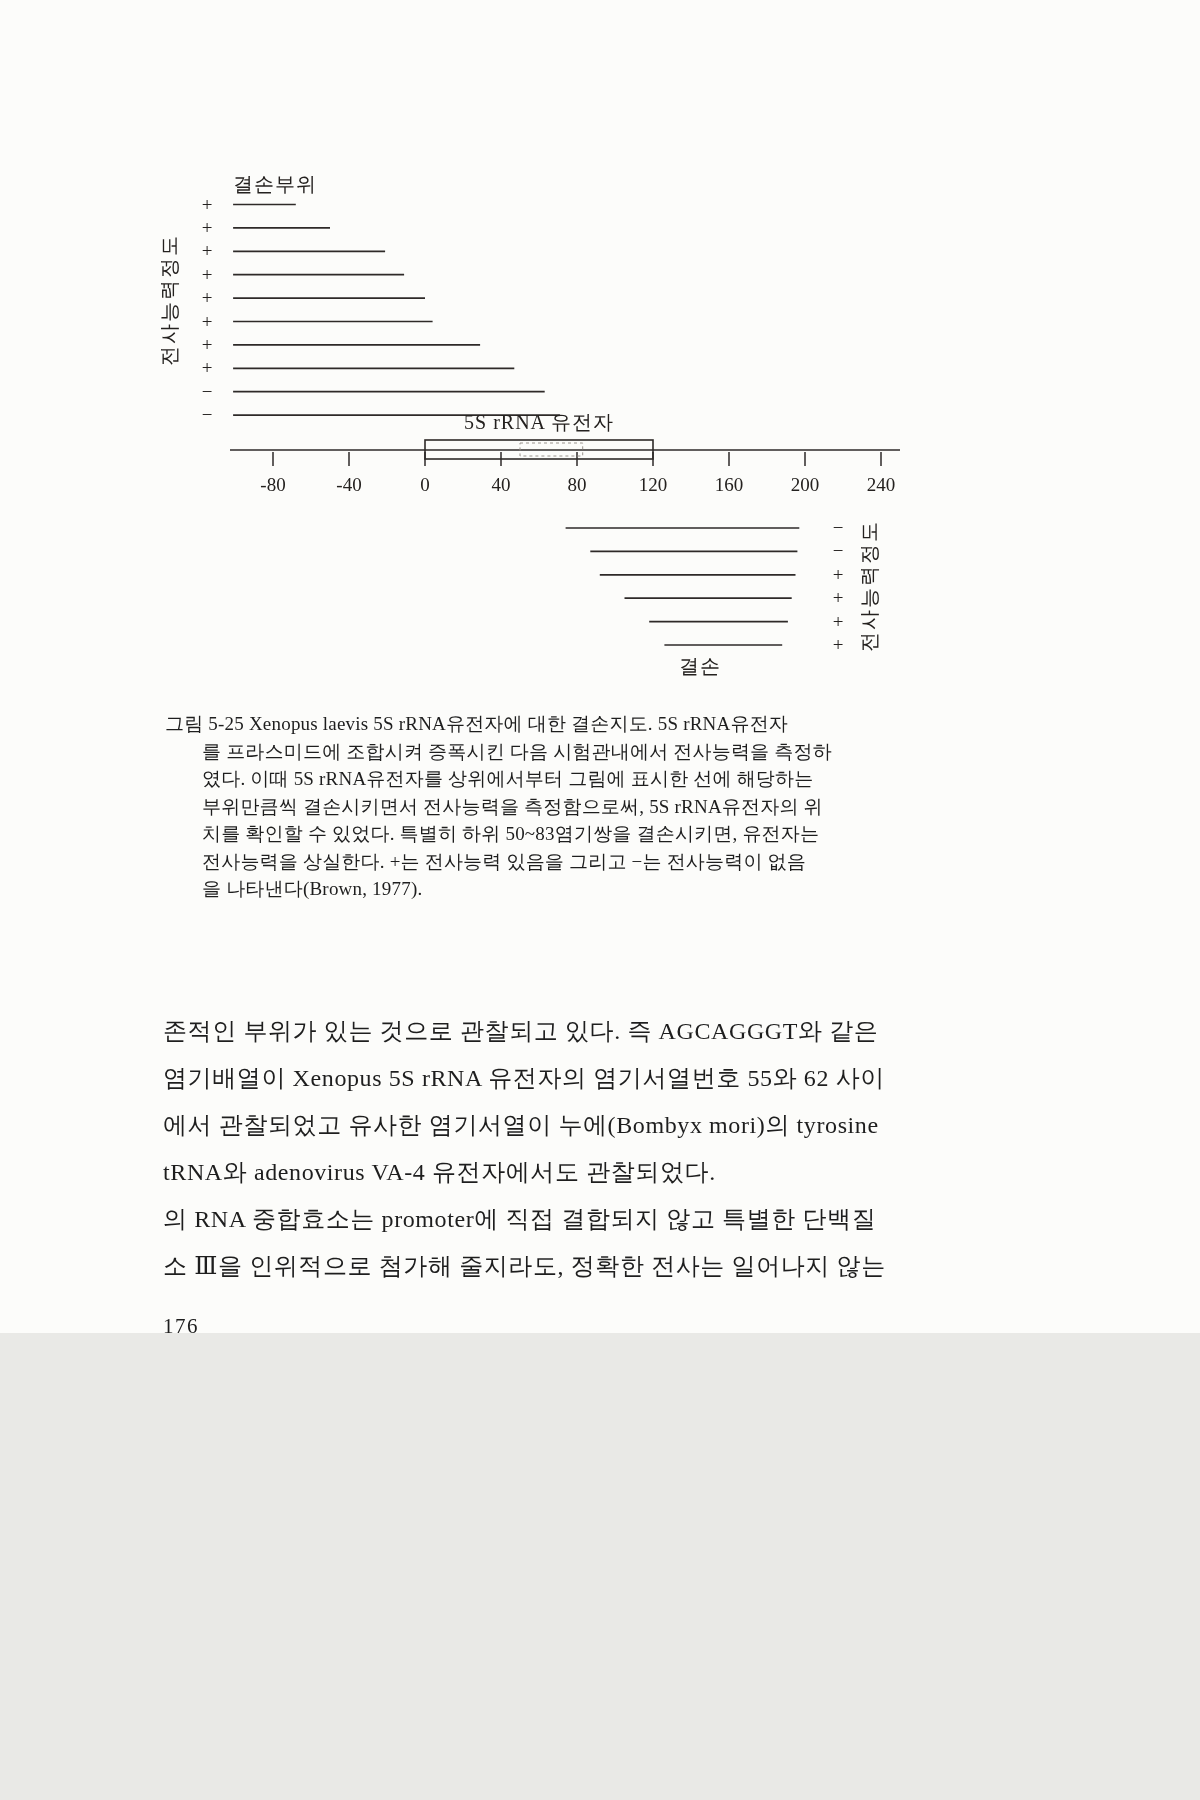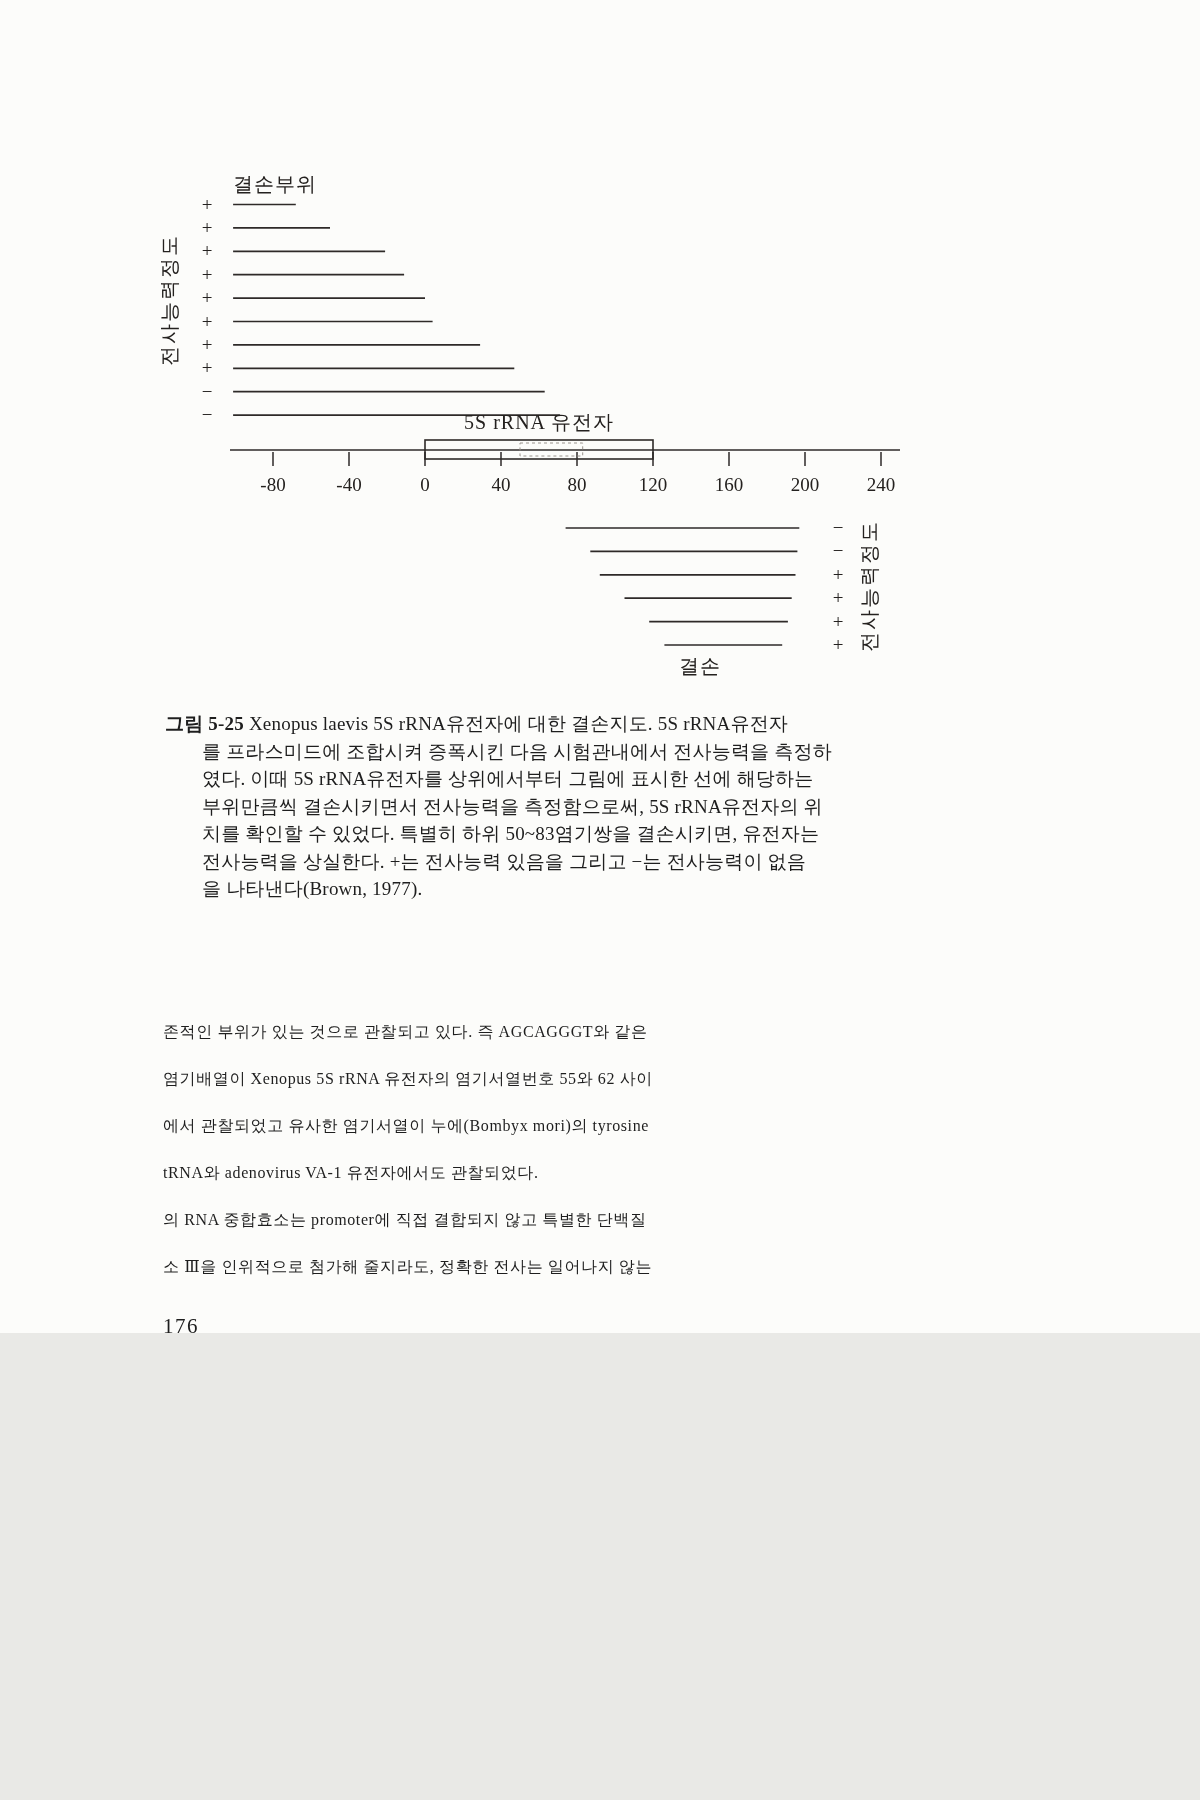--- a/index.html
+++ b/index.html
@@ -22,29 +22,29 @@
 
   .caption {
     position:absolute; left:165px; top:710px; width:780px;
     font-size:19px; line-height:27.5px; letter-spacing:0.2px;
   }
   .caption .line { white-space:nowrap; padding-left:37px; }
   .caption .line:first-child { padding-left:0; }
 
   .body-text {
     position:absolute; left:163px; top:1008px; width:800px;
-    font-size:16px; line-height:47px; letter-spacing:0.6px;
+    font-size:24px; line-height:47px; letter-spacing:0.6px;
   }
   .body-text .line { white-space:nowrap; }
 
   .page-number {
     position:absolute; left:163px; top:1314px;
     font-size:21px; letter-spacing:1.5px;
   }
-  .b { font-weight:bold; }
+  .b { font-weight:normal; }
   .i { }
 </style>
 </head>
 <body>
 
 <div class="page">
 
   <svg id="figure-svg" width="1200" height="695" viewBox="0 0 1200 695">
       <text x="233.10000000000002" y="191" class="lbl">결손부위</text>
       <text x="207" y="210.5" text-anchor="middle" class="sign">+</text>
@@ -113,20 +113,20 @@
       <div class="line"><span>부위만큼씩 결손시키면서 전사능력을 측정함으로써, 5S rRNA유전자의 위</span></div>
       <div class="line"><span>치를 확인할 수 있었다. 특별히 하위 50~83염기쌍을 결손시키면, 유전자는</span></div>
       <div class="line"><span>전사능력을 상실한다. +는 전사능력 있음을 그리고 −는 전사능력이 없음</span></div>
       <div class="line"><span>을 나타낸다(Brown, 1977).</span></div>
     </div>
 
   <div class="body-text" id="body-text">
       <div class="line"><span>존적인 부위가 있는 것으로 관찰되고 있다. 즉 AGCAGGGT와 같은</span></div>
       <div class="line"><span>염기배열이 </span><span class="i">Xenopus</span><span> 5S rRNA 유전자의 염기서열번호 55와 62 사이</span></div>
       <div class="line"><span>에서 관찰되었고 유사한 염기서열이 누에(</span><span class="i">Bombyx mori</span><span>)의 tyrosine</span></div>
-      <div class="line"><span>tRNA와 adenovirus VA-1 유전자에서도 관찰되었다.</span></div>
+      <div class="line"><span>tRNA와 adenovirus VA-4 유전자에서도 관찰되었다.</span></div>
       <div class="line"><span>의 RNA 중합효소는 promoter에 직접 결합되지 않고 특별한 단백질</span></div>
       <div class="line"><span>소 Ⅲ을 인위적으로 첨가해 줄지라도, 정확한 전사는 일어나지 않는</span></div>
     </div>
 
   <div class="page-number">176</div>
 
 </div>
 
 </body></html>

